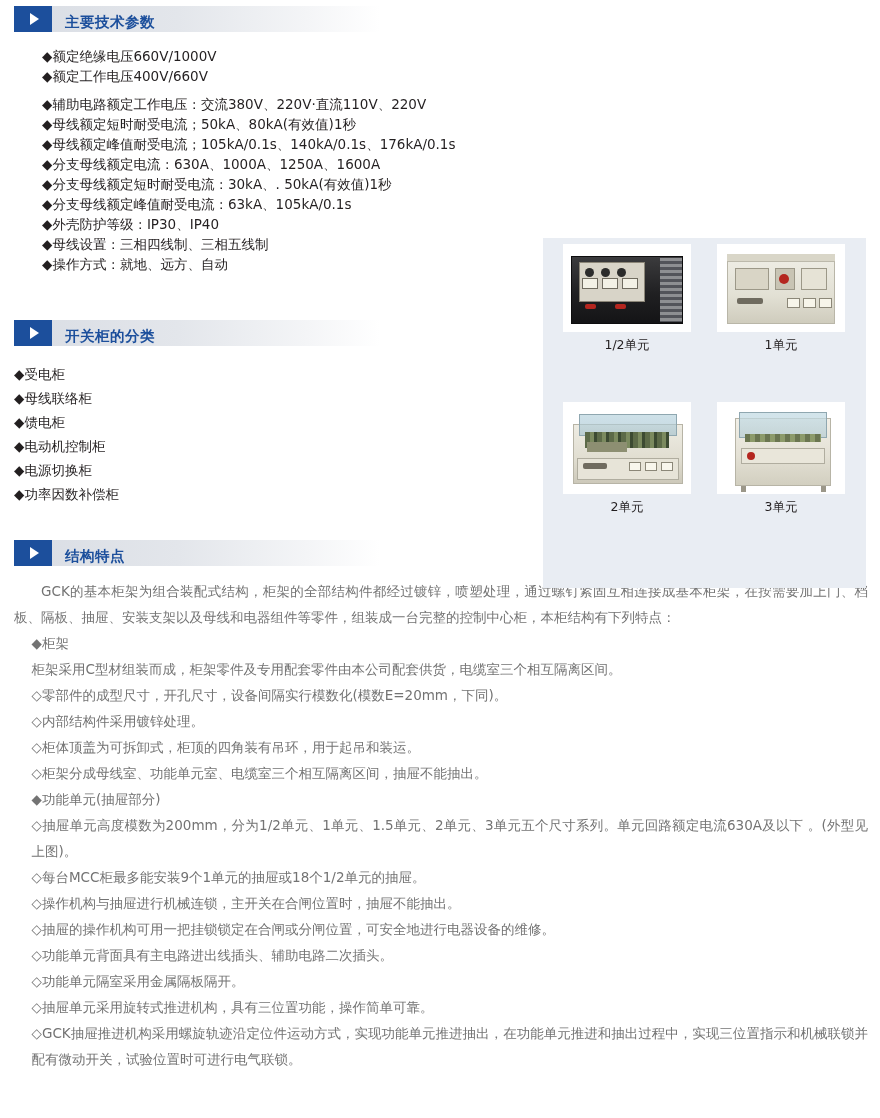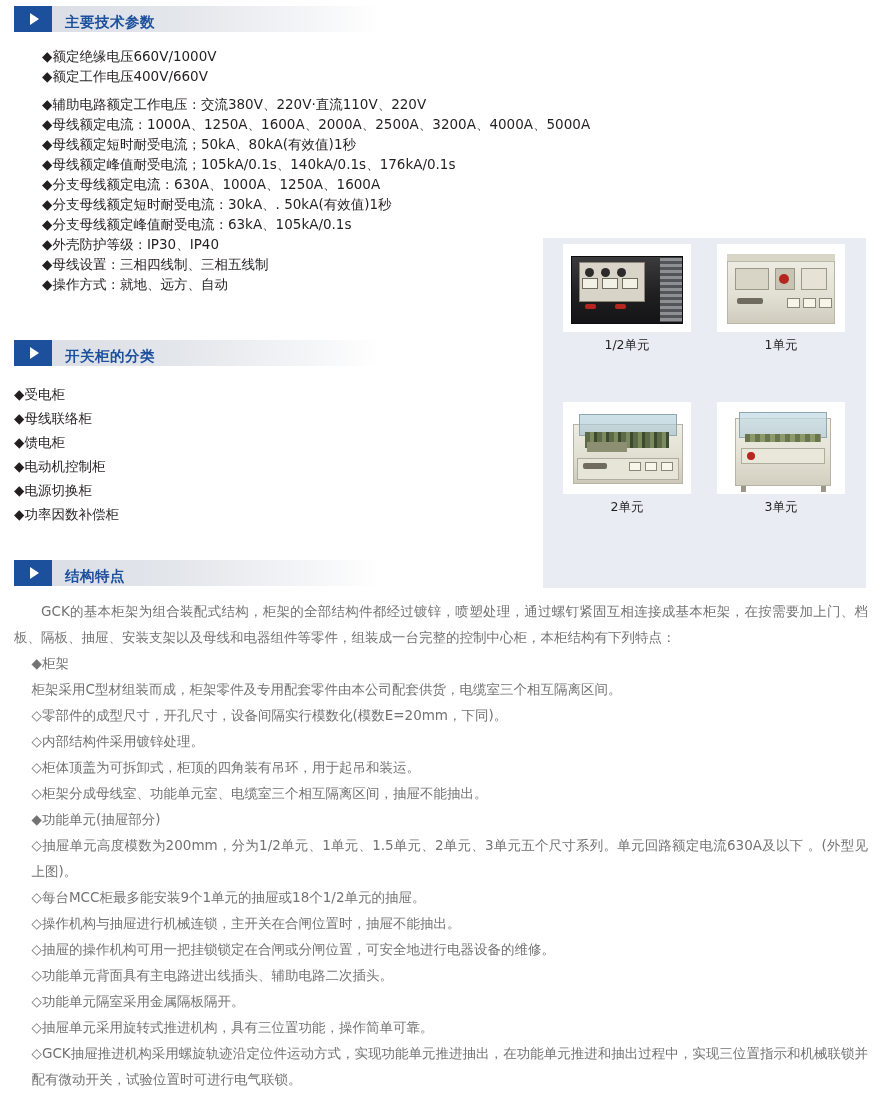--- a/index.html
+++ b/index.html
@@ -198,21 +198,20 @@
     <div class="tri-box">
       <span class="tri"></span>
     </div>
     <span class="sec-title">主要技术参数</span>
   </div>
 
   <ul class="spec-list">
     <li>◆额定绝缘电压660V/1000V</li>
     <li>◆额定工作电压400V/660V</li>
     <li style="margin-top:8px;">◆辅助电路额定工作电压：交流380V、220V·直流110V、220V</li>
-    <li>◆母线额定电流：1000A、1250A、1600A、2000A、2500A、3200A、4000A、5000A</li>
     <li>◆母线额定短时耐受电流；50kA、80kA(有效值)1秒</li>
     <li>◆母线额定峰值耐受电流；105kA/0.1s、140kA/0.1s、176kA/0.1s</li>
     <li>◆分支母线额定电流：630A、1000A、1250A、1600A</li>
     <li>◆分支母线额定短时耐受电流：30kA、. 50kA(有效值)1秒</li>
     <li>◆分支母线额定峰值耐受电流：63kA、105kA/0.1s</li>
     <li>◆外壳防护等级：IP30、IP40</li>
     <li>◆母线设置：三相四线制、三相五线制</li>
     <li>◆操作方式：就地、远方、自动</li>
   </ul>
 

